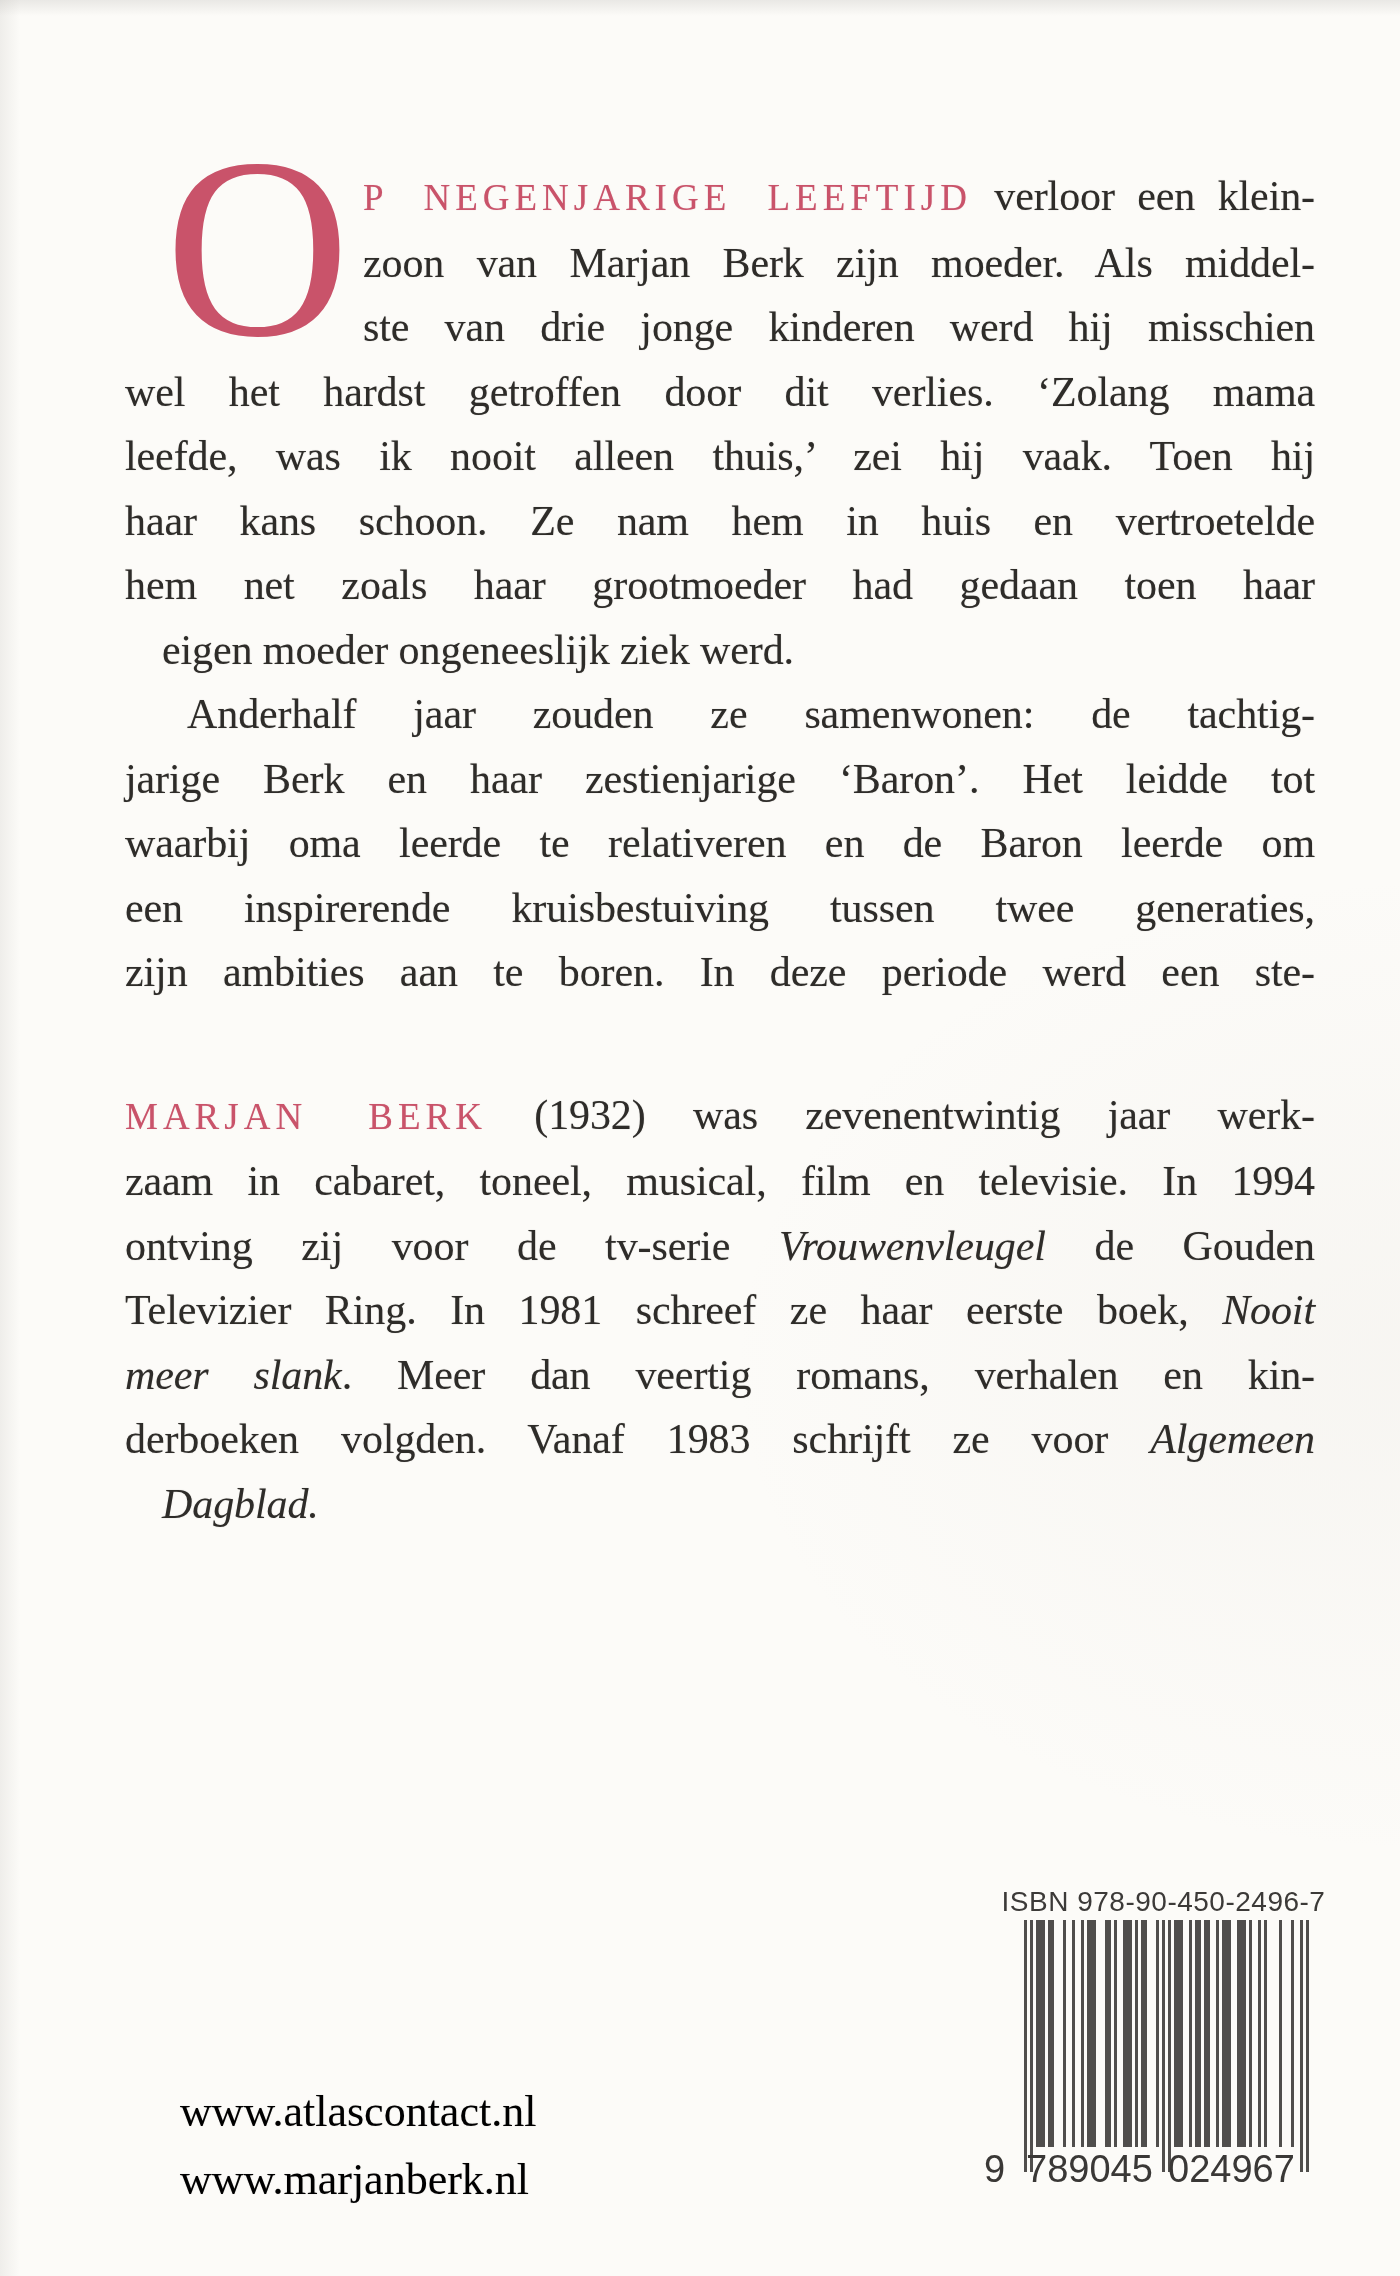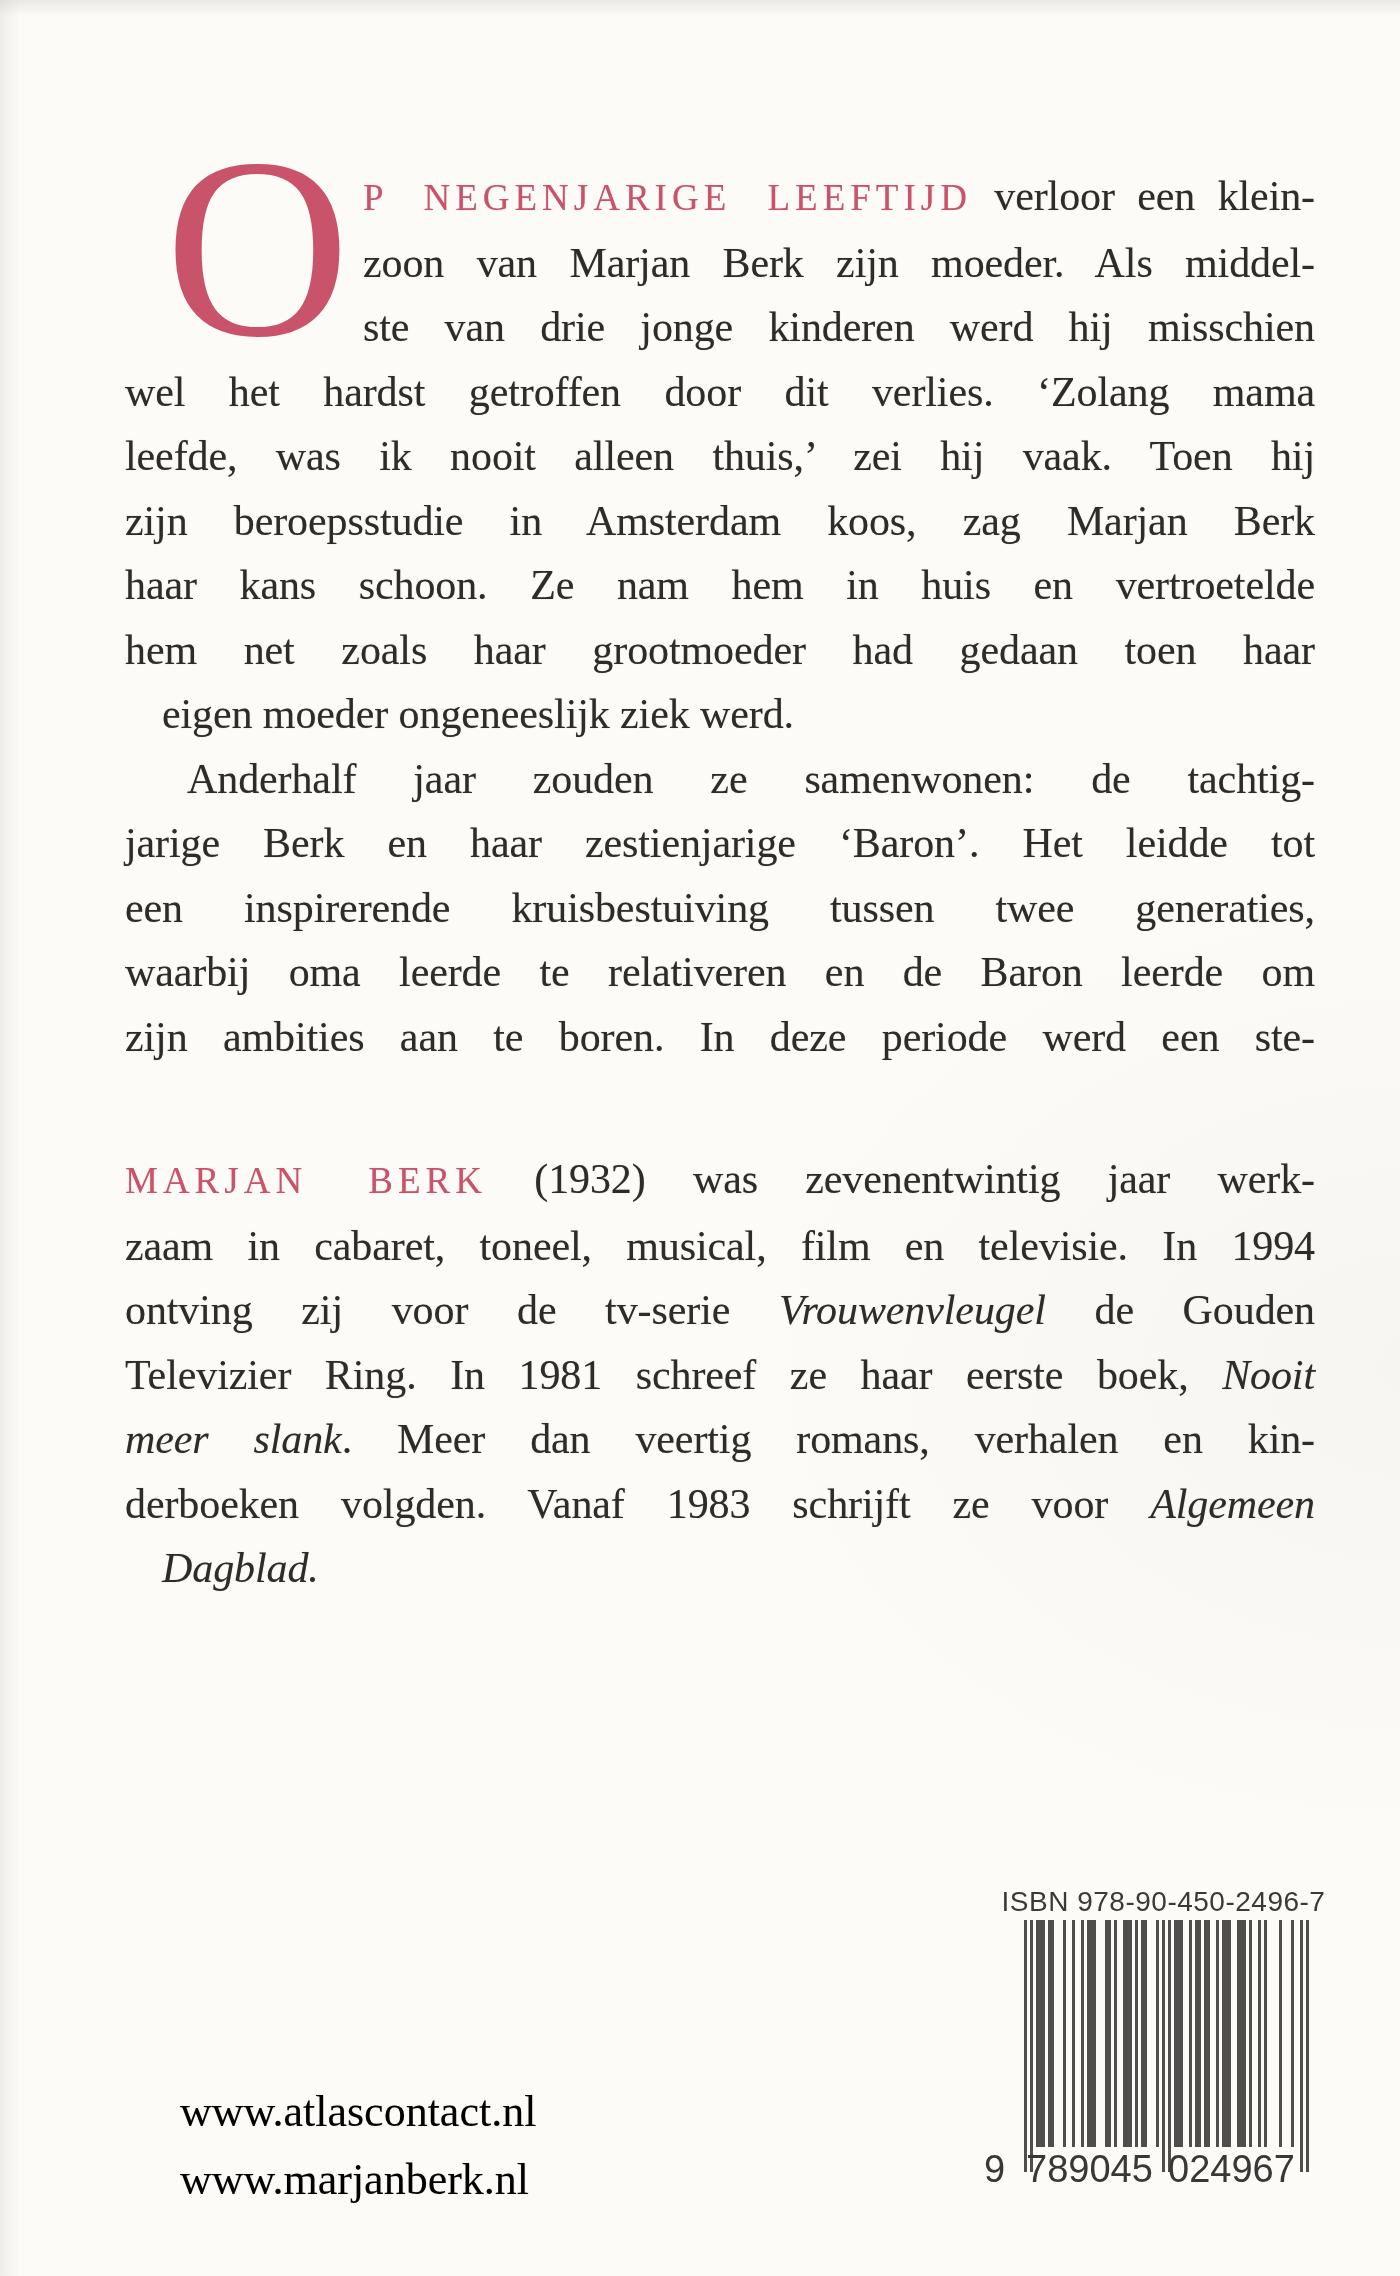--- a/index.html
+++ b/index.html
@@ -68,31 +68,30 @@
     <div>
       <span class="dropcap">
           <span class="glyph">O</span>
         </span>
 
     <div class="line"><span class="sc">P NEGENJARIGE LEEFTIJD</span><span class="n"> verloor een klein-</span></div>
         <div class="line"><span class="n">zoon van Marjan Berk zijn moeder. Als middel-</span></div>
         <div class="line"><span class="n">ste van drie jonge kinderen werd hij misschien</span></div>
         <div class="line"><span class="n">wel het hardst getroffen door dit verlies. ‘Zolang mama</span></div>
         <div class="line"><span class="n">leefde, was ik nooit alleen thuis,’ zei hij vaak. Toen hij</span></div>
-        <div class="line"><span class="n">zijn beroepsstudie in Amsterdam koos, zag Marjan Berk</span></div>
         <div class="line"><span class="n">haar kans schoon. Ze nam hem in huis en vertroetelde</span></div>
         <div class="line"><span class="n">hem net zoals haar grootmoeder had gedaan toen haar</span></div>
         <div class="line last"><span class="n">eigen moeder ongeneeslijk ziek werd.</span></div>
       </div>
 
     <div>
         <div class="line indent"><span class="n">Anderhalf jaar zouden ze samenwonen: de tachtig-</span></div>
         <div class="line"><span class="n">jarige Berk en haar zestienjarige ‘Baron’. Het leidde tot</span></div>
+        <div class="line"><span class="n">waarbij oma leerde te relativeren en de Baron leerde om</span></div>
         <div class="line"><span class="n">een inspirerende kruisbestuiving tussen twee generaties,</span></div>
-        <div class="line"><span class="n">waarbij oma leerde te relativeren en de Baron leerde om</span></div>
         <div class="line"><span class="n">zijn ambities aan te boren. In deze periode werd een ste-</span></div>
       </div>
 
     <div class="bio">
         <div class="line"><span class="sc">MARJAN BERK</span><span class="n"> (1932) was zevenentwintig jaar werk-</span></div>
         <div class="line"><span class="n">zaam in cabaret, toneel, musical, film en televisie. In 1994</span></div>
         <div class="line"><span class="n">ontving zij voor de tv-serie </span><span class="i">Vrouwenvleugel</span><span class="n"> de Gouden</span></div>
         <div class="line"><span class="n">Televizier Ring. In 1981 schreef ze haar eerste boek, </span><span class="i">Nooit</span></div>
         <div class="line"><span class="i">meer slank</span><span class="n">. Meer dan veertig romans, verhalen en kin-</span></div>
         <div class="line"><span class="n">derboeken volgden. Vanaf 1983 schrijft ze voor </span><span class="i">Algemeen</span></div>

